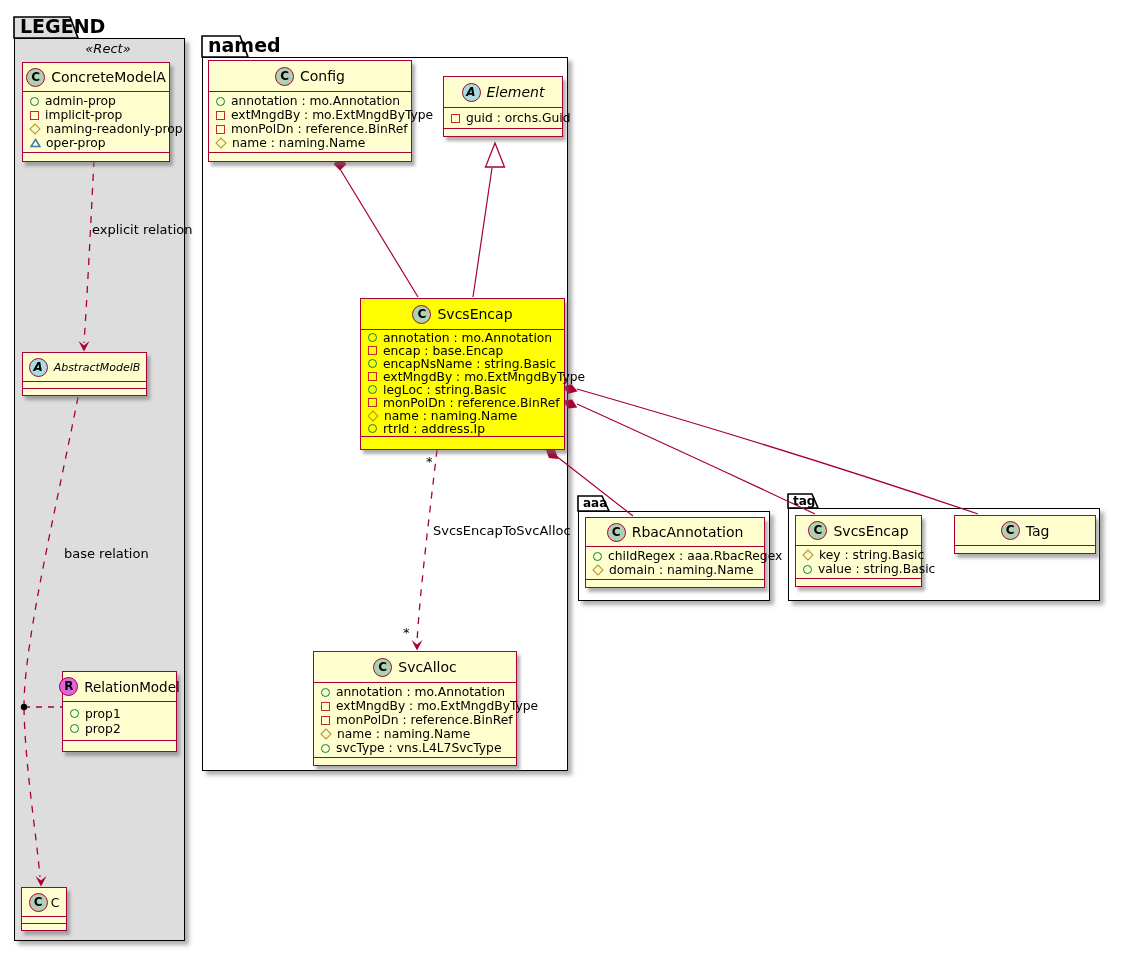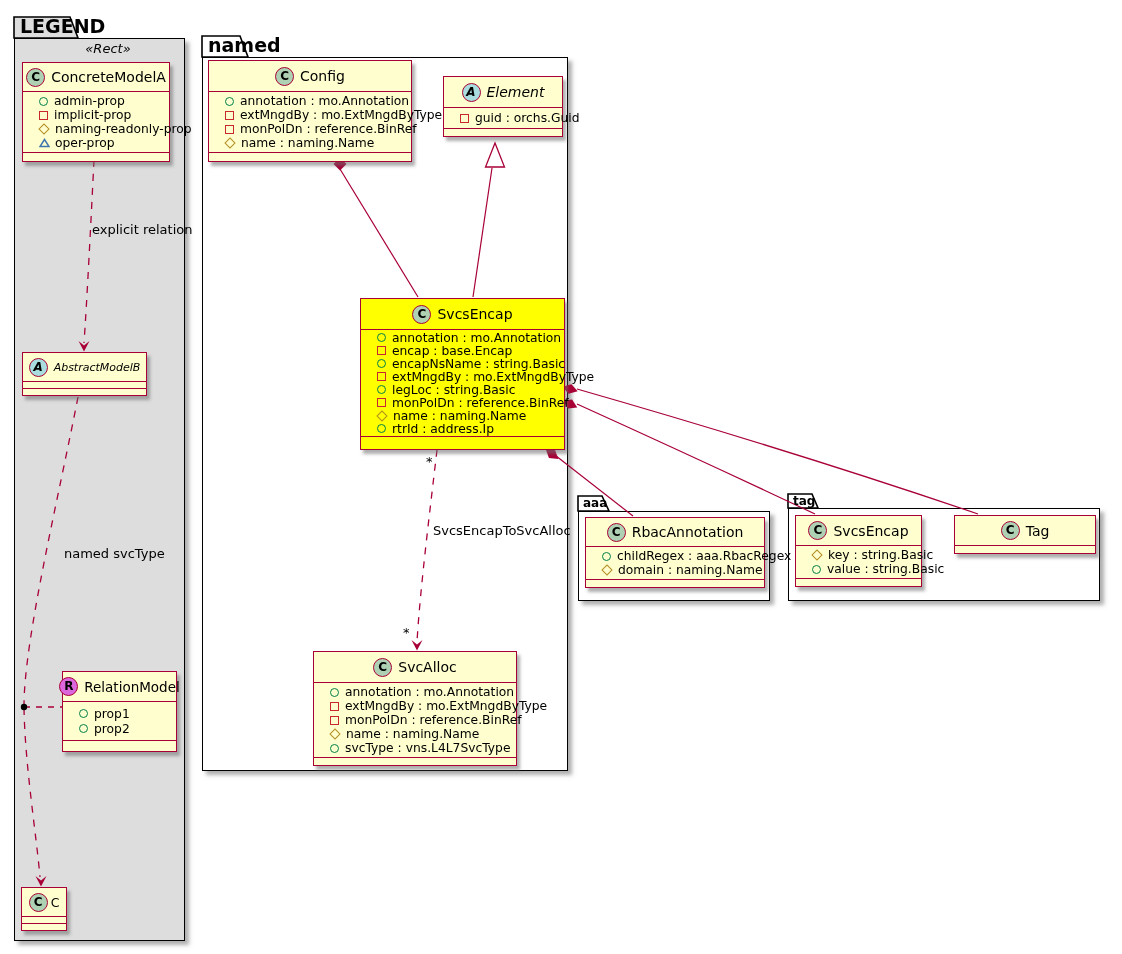--- a/index.html
+++ b/index.html
@@ -35,21 +35,21 @@
   .cname.it{font-style:italic;}
   .spot{
     width:17px;height:17px;border-radius:50%;border:1px solid #A80036;
     font-size:12px;font-weight:bold;line-height:17px;text-align:center;flex:none;
   }
   .spot-c{background:#ADD1B2;}
   .spot-a{background:#A9DCDF;font-style:italic;}
   .spot-r{background:#DC66DD;}
   .attrs{border-top:1.1px solid #A80036;padding:2px 0;}
   .empty{border-top:1.1px solid #A80036;}
-  .row{display:flex;align-items:center;height:14px;padding:0 16px;font-size:12.3px;white-space:nowrap;}
+  .row{display:flex;align-items:center;height:14px;padding:0 7px;font-size:12.3px;white-space:nowrap;}
   .row13{height:13px;}
   .row15{height:15px;}
   .ic{display:inline-block;width:7px;height:7px;border:1.5px solid #038048;margin-right:6px;flex:none;box-sizing:content-box;background:transparent;}
   .ic.circle{border-radius:50%;border-color:#038048;}
   .ic.square{border-color:#C82930;}
   .ic.diamond{width:6px;height:6px;border-color:#B38D22;transform:rotate(45deg);margin-left:1px;margin-right:7px;}
   .tri{margin-right:5px;flex:none;}
   
   .lbl{position:absolute;z-index:5;font-size:13px;white-space:nowrap;text-align:center;}
   .mult{position:absolute;z-index:5;font-size:13px;font-weight:normal;}
@@ -317,16 +317,16 @@
 
 <div class="cls" style="left:954px;top:515px;width:140px">
   <div class="hdr" style="height:29px">
     <span class="spot spot-c">C</span>
     <span class="cname">Tag</span>
   </div>
   <div class="empty" style="height:7px"></div>
 </div>
 
 <div class="lbl" style="left:92px;top:222px">explicit relation</div>
-<div class="lbl" style="left:64px;top:546px">named svcType</div>
+<div class="lbl" style="left:64px;top:546px">base relation</div>
 <div class="lbl" style="left:433px;top:523px">SvcsEncapToSvcAlloc</div>
 <div class="mult" style="left:426px;top:454px">*</div>
 <div class="mult" style="left:403px;top:625px">*</div>
 
 </body></html>

